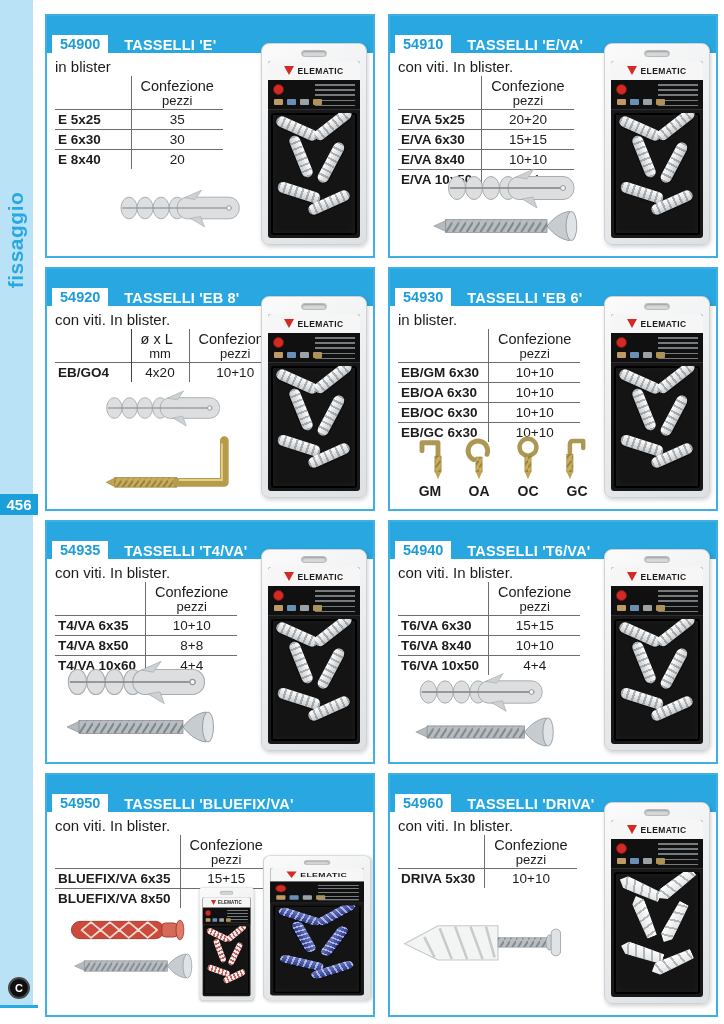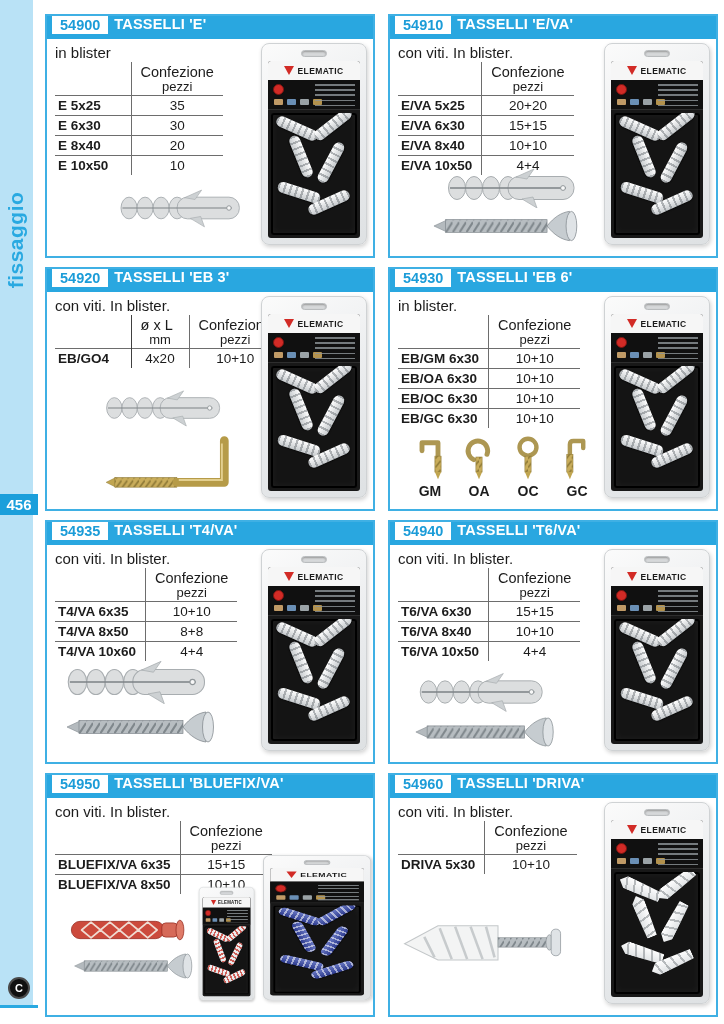--- a/index.html
+++ b/index.html
@@ -12,23 +12,23 @@
     color:#29a9e1; font-weight:bold; font-size:21px; letter-spacing:.5px; white-space:nowrap; }
   .page-badge { position:absolute; left:0; top:494px; width:38px; height:21px; background:#1b9fdb;
     color:#fff; font-weight:bold; font-size:15px; display:flex; align-items:center; justify-content:center; }
   .sidebar-underline { position:absolute; left:0; top:1005px; width:38px; height:3px; background:#29a9e1; }
   .c-logo { position:absolute; left:8px; top:977px; width:22px; height:22px; border-radius:50%;
     background:#101010; border:2px solid #4a4a4a; color:#fff; font-weight:bold; font-size:11px;
     display:flex; align-items:center; justify-content:center; }
 
   
   .panel { position:absolute; width:330px; height:244px; background:#fff; border:2px solid #3fb0e4; overflow:hidden; }
-  .phead { height:23px; background:#29a7e0; display:flex; align-items:flex-start; padding-left:5px; }
+  .phead { height:37px; background:#29a7e0; display:flex; align-items:flex-end; padding-left:5px; }
   .pcode { background:#fff; color:#1b9cd8; font-weight:bold; font-size:14.5px; line-height:18px; padding:0 8px; }
-  .ptitle { color:#fff; font-weight:bold; font-size:14.5px; margin-left:6px; white-space:nowrap; letter-spacing:.2px; }
+  .ptitle { color:#fff; font-weight:bold; font-size:14.5px; margin-left:16px; white-space:nowrap; letter-spacing:.2px; }
   .psub { padding:5px 0 0 8px; font-size:15px; color:#1c1c1c; }
 
   table.ptable { border-collapse:collapse; margin:1px 0 0 8px; }
   .ptable th, .ptable td { padding:2px 9px; font-size:13.5px; color:#1c1c1c; white-space:nowrap; }
   .ptable th { font-weight:normal; vertical-align:bottom; padding-bottom:1px; }
   .colh { display:block; font-size:14.5px; text-align:left; }
   .colsub { display:block; font-size:13px; text-align:center; margin-top:-1px; }
   th.qty-h, td.qty { border-left:1px solid #6d6d6d; text-align:center; min-width:86px; }
   th.dim-h, td.dim { border-left:1px solid #404040; text-align:center; min-width:58px; }
   .ptable tbody td { border-top:1px solid #6d6d6d; }
@@ -188,24 +188,20 @@
             <td class="qty">35</td>
           </tr>
         <tr>
             <td class="pname">E 6x30</td>
             <td class="qty">30</td>
           </tr>
         <tr>
             <td class="pname">E 8x40</td>
             <td class="qty">20</td>
           </tr>
-        <tr>
-            <td class="pname">E 10x50</td>
-            <td class="qty">10</td>
-          </tr>
       </tbody>
     </table>
     <svg class="draw" style="left:66px;top:172px" width="132" height="40">
         <use href="#sym-plug"></use>
       </svg>
     <div class="blister" style="left:214px;top:27px">
       <span class="b-slot"></span>
       <div class="b-card">
         <div class="b-logo">
           <span class="b-tri"></span>
@@ -295,21 +291,21 @@
             <i class="plug"></i>
             <i class="plug"></i>
         </div>
       </div>
     </div>
   </section>
 
   <section class="panel" style="left:45px;top:267px">
     <header class="phead">
       <span class="pcode">54920</span>
-      <span class="ptitle">TASSELLI 'EB 3'</span>
+      <span class="ptitle">TASSELLI 'EB 8'</span>
     </header>
     <div class="psub">con viti. In blister.</div>
     <table class="ptable">
       <thead>
           <tr>
         <th></th>
         <th class="dim-h">
           <span class="colh">ø x L</span>
           <span class="colsub">mm</span>
         </th>

